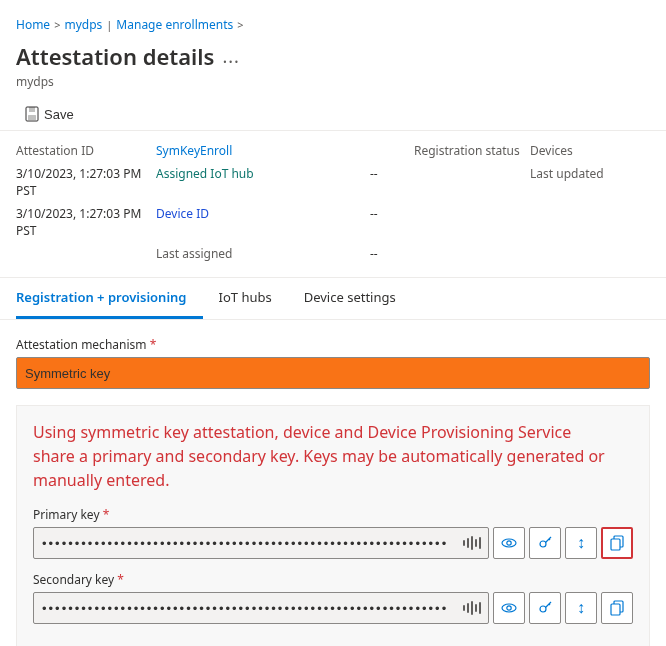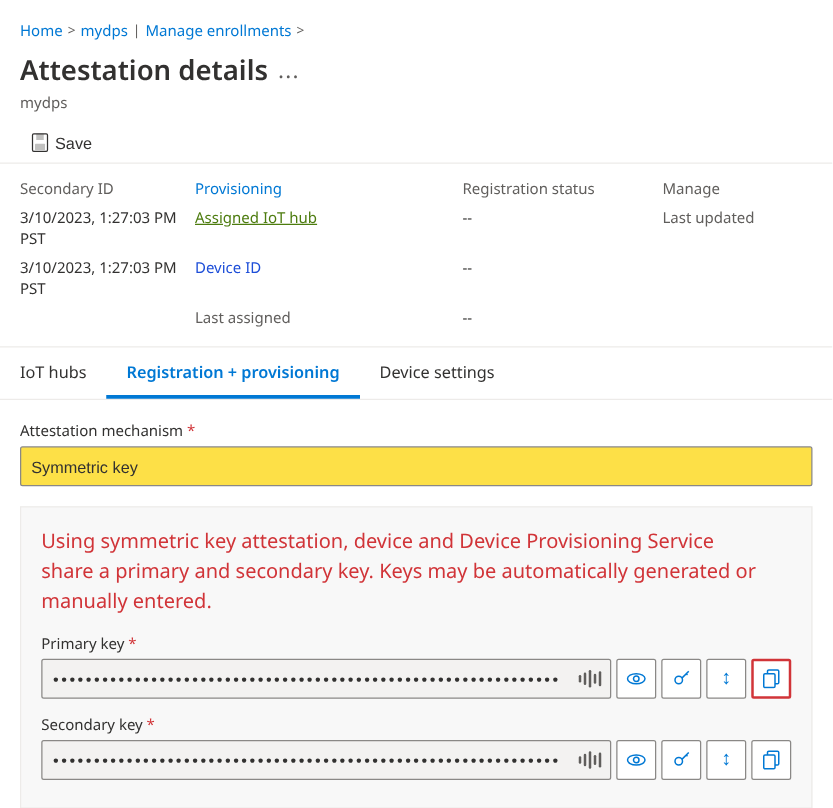--- a/index.html
+++ b/index.html
@@ -277,55 +277,55 @@
         <rect x="5" y="1" width="6" height="5" fill="#323130" opacity="0.3"></rect>
         <rect x="4" y="9" width="8" height="5" rx="0.5" fill="#323130" opacity="0.3"></rect>
       </svg>
     </span>
     <span>Save</span>
   </button>
 </div>
 
 <div class="details-grid">
 
-  <span class="detail-label">Secondary ID</span>
-  <span class="detail-value">Provisioning</span>
-  <span class="detail-label" style="color:#605e5c;">Registration status</span>
-
-  <span class="detail-label">Manage</span>
+  <span class="detail-label">Attestation ID</span>
+  <span class="detail-value">SymKeyEnroll</span>
+  <span class="detail-label" style="color:#605e5c;margin-left:44px;">Registration status</span>
+
+  <span class="detail-label">Devices</span>
   <span class="detail-value plain">3/10/2023, 1:27:03 PM PST</span>
-  <span class="detail-label" style="color:#4d7c0f;text-decoration:underline;">Assigned IoT hub</span>
+  <span class="detail-label" style="color:#0f766e;">Assigned IoT hub</span>
   <span class="detail-value dash">--</span>
 
   <span class="detail-label">Last updated</span>
   <span class="detail-value plain">3/10/2023, 1:27:03 PM PST</span>
   <span class="detail-label" style="color:#1d4ed8;">Device ID</span>
   <span class="detail-value dash">--</span>
 
   <span class="detail-label"></span>
   <span class="detail-value"></span>
   <span class="detail-label" style="color:#605e5c;">Last assigned</span>
   <span class="detail-value dash">--</span>
 </div>
 
 <div class="tabs">
+  <div class="tab active">Registration + provisioning</div>
   <div class="tab">IoT hubs</div>
-  <div class="tab active">Registration + provisioning</div>
   <div class="tab">Device settings</div>
 </div>
 
 <div class="main-content">
 
   <div style="margin-bottom:0;">
 
     <div style="margin-bottom:12px;">
       <div class="field-label">
         <span>Attestation mechanism</span> <span class="required">*</span>
       </div>
-      <input class="field-input" type="text" readonly="" style="background: #fde047;" value="Symmetric key">
+      <input class="field-input" type="text" readonly="" style="background: #f97316;" value="Symmetric key">
     </div>
 
     <div class="subsection">
       <div class="subsection-desc">Using symmetric key attestation, device and Device Provisioning Service share a primary and secondary key. Keys may be automatically generated or manually entered.</div>
 
       <div style="margin-bottom:12px;">
         <div class="key-label">
           <span>Primary key</span> <span class="required">*</span>
         </div>
         <div class="key-field-row">

